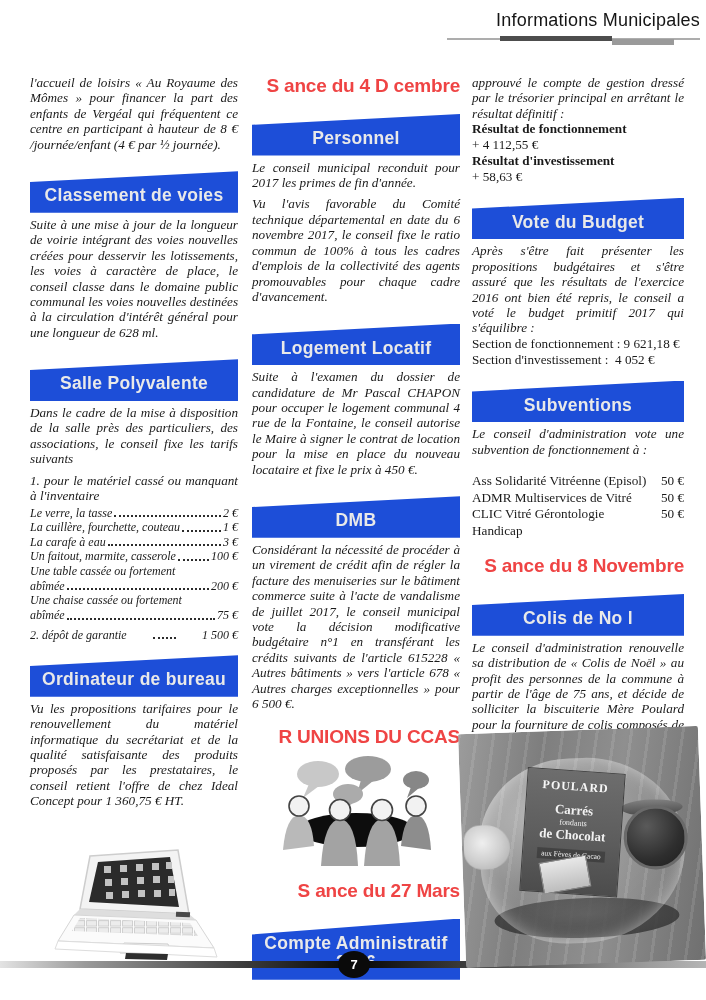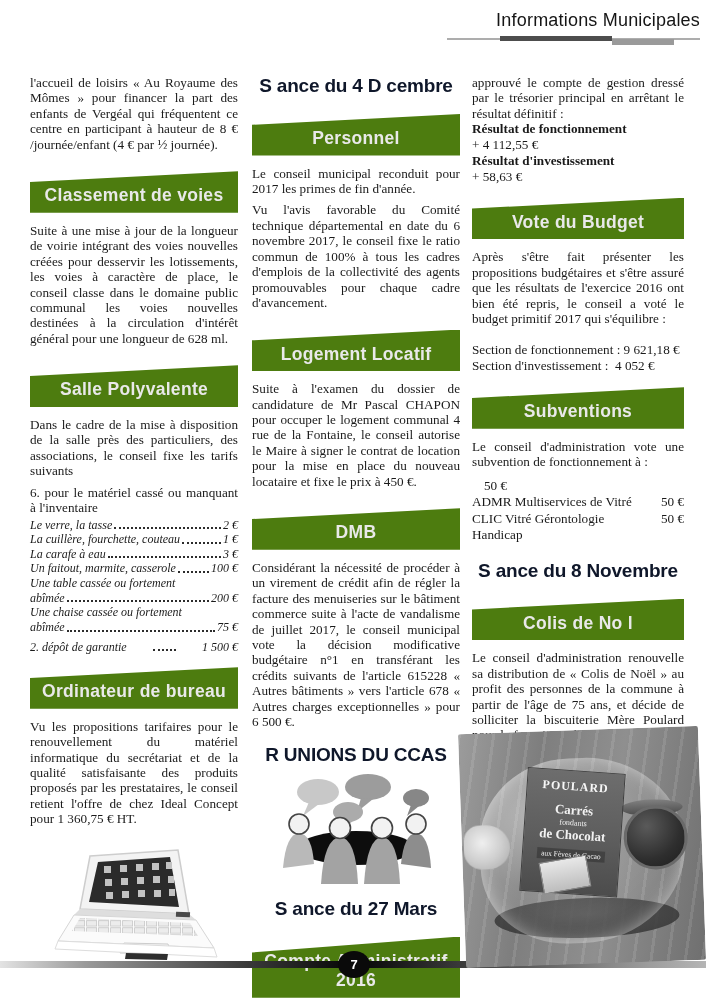--- a/index.html
+++ b/index.html
@@ -18,31 +18,32 @@
   .hdr-seg-dark{position:absolute;top:36px;left:500px;width:112px;height:5px;background:#4d4d4d;}
   .hdr-seg-gray{position:absolute;top:39px;left:612px;width:62px;height:6px;background:#9a9a9a;}
   
   .col{position:absolute;top:75px;display:flex;flex-direction:column;}
   #col1{left:30px;width:208px;}
   #col2{left:252px;width:208px;}
   #col3{left:472px;width:212px;}
   .para{
     font-size:13.2px;line-height:1.17;text-align:justify;
     margin:0 0 6px 0;
+    font-style:italic;
   }
   .banner{
-    background:#4d7c0f;color:#e9e9e9;
+    background:#1d4ed8;color:#e9e9e9;
     font-family:"Liberation Sans",sans-serif;font-weight:bold;font-size:17.5px;
-    text-align:center;padding:15px 4px 7px;margin:13px 0 10px;
+    text-align:center;padding:15px 4px 7px;margin:13px 0 4px;
     clip-path:polygon(0 26%,100% 0,100% 100%,0 100%);
     letter-spacing:0.3px;line-height:1.12;
   }
   .black-title{
     font-family:"Liberation Sans",sans-serif;font-weight:800;font-size:19px;
-    color:#0f172a;text-align:center;margin:8px 0 4px;letter-spacing:-0.2px;
+    color:#ef4444;text-align:right;margin:8px 0 4px;letter-spacing:-0.2px;
   }
   .bold-line{font-size:13.2px;line-height:1.2;font-weight:bold;}
   .plain-line{font-size:13.2px;line-height:1.2;}
   .pre{white-space:pre-wrap;}
   
   .tarif-row{display:flex;align-items:flex-end;font-size:12px;line-height:1.22;font-style:italic;}
   .tarif-row .dots{flex:1;border-bottom:2px dotted #2c2c2c;margin:0 2px 3px;}
   .tarif-row .price{white-space:nowrap;}
   .tarif-row.depot{margin-top:5px;gap:24px;}
   
@@ -120,21 +121,21 @@
   <div class="hdr-seg-gray"></div>
 
   <div class="col" id="col1">
     <p class="para">l'accueil de loisirs « Au Royaume des Mômes » pour financer la part des enfants de Vergéal qui fréquentent ce centre en participant à hauteur de 8 € /journée/enfant (4 € par ½ journée).</p>
 
     <div class="banner">Classement de voies</div>
     <p class="para">Suite à une mise à jour de la longueur de voirie intégrant des voies nouvelles créées pour desservir les lotissements, les voies à caractère de place, le conseil classe dans le domaine public communal les voies nouvelles destinées à la circulation d'intérêt général pour une longueur de 628 ml.</p>
 
     <div class="banner">Salle Polyvalente</div>
     <p class="para">Dans le cadre de la mise à disposition de la salle près des particuliers, des associations, le conseil fixe les tarifs suivants</p>
-    <p class="para" style="margin-bottom:2px;">6. pour le matériel cassé ou manquant à l'inventaire</p>
+    <p class="para" style="margin-bottom:2px;">1. pour le matériel cassé ou manquant à l'inventaire</p>
 
     <div class="tarif-row">
         <span>Le verre, la tasse</span>
         <span class="dots"></span>
         <span class="price">2 €</span>
       </div>
     <div class="tarif-row">
         <span>La cuillère, fourchette, couteau</span>
         <span class="dots"></span>
         <span class="price">1 €</span>
@@ -268,27 +269,28 @@
   </div>
 
   <div class="col" id="col3">
     <p class="para" style="margin-bottom:0;">approuvé le compte de gestion dressé par le trésorier principal en arrêtant le résultat définitif :</p>
     <div class="bold-line">Résultat de fonctionnement</div>
     <div class="plain-line">+ 4 112,55 €</div>
     <div class="bold-line">Résultat d'investissement</div>
     <div class="plain-line">+ 58,63 €</div>
 
     <div class="banner">Vote du Budget</div>
-    <p class="para" style="margin-bottom:16px;">Après s'être fait présenter les propositions budgétaires et s'être assuré que les résultats de l'exercice 2016 ont bien été repris, le conseil a voté le budget primitif 2017 qui s'équilibre :</p>
+    <p class="para" style="margin-bottom:0;">Après s'être fait présenter les propositions budgétaires et s'être assuré que les résultats de l'exercice 2016 ont bien été repris, le conseil a voté le budget primitif 2017 qui s'équilibre :</p>
     <div class="plain-line pre">Section de fonctionnement : 9 621,18 €</div>
     <div class="plain-line pre">Section d'investissement :  4 052 €</div>
 
     <div class="banner">Subventions</div>
-    <p class="para" style="margin-bottom:8px;">Le conseil d'administration vote une subvention de fonctionnement à :</p>
+    <p class="para" style="margin-bottom:16px;">Le conseil d'administration vote une subvention de fonctionnement à :</p>
     <div class="sub-row">
+        <span>Ass Solidarité Vitréenne (Episol)</span>
         <span class="amt">50 €</span>
       </div>
     <div class="sub-row">
         <span>ADMR Multiservices de Vitré</span>
         <span class="amt">50 €</span>
       </div>
     <div class="sub-row">
         <span>CLIC Vitré Gérontologie Handicap</span>
         <span class="amt">50 €</span>
       </div>

